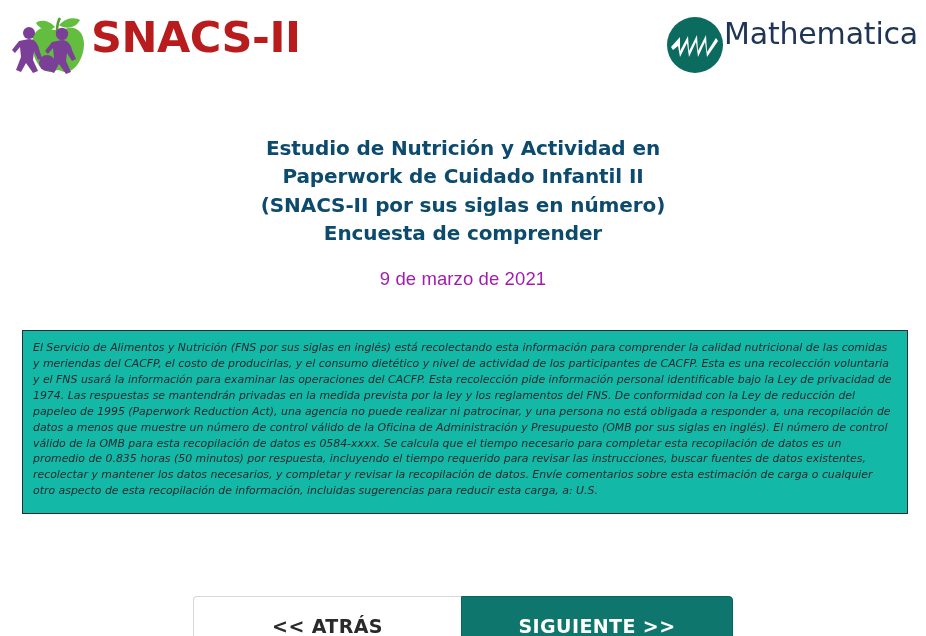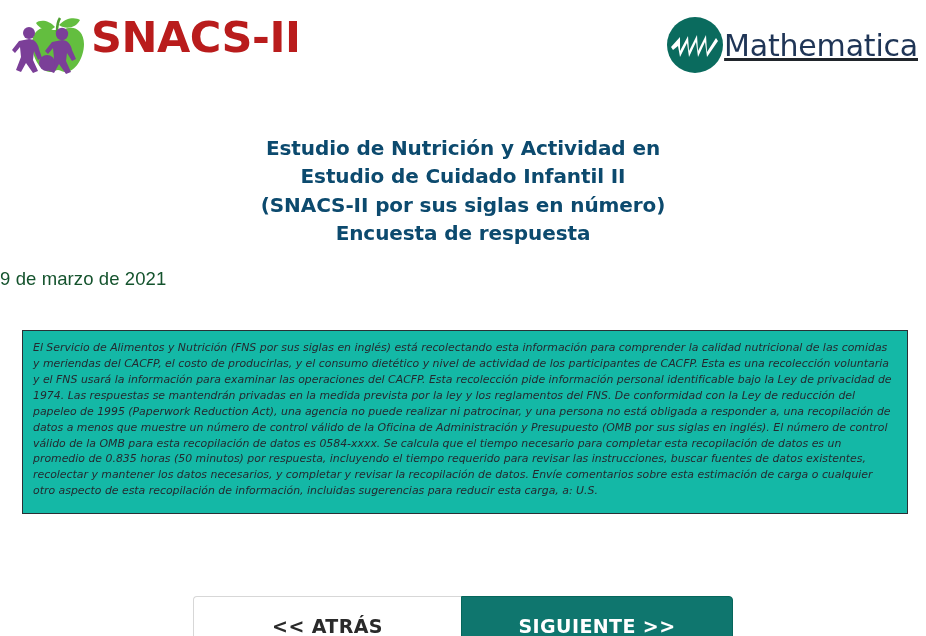--- a/index.html
+++ b/index.html
@@ -61,23 +61,21 @@
     padding: 2.5px 8px 3px 8px;
     border-radius: 9px;
     white-space: nowrap;
   }
 
   .mathematica-logo {
     position: absolute;
     right: 8px;
     top: 16px;
     display: flex;
-    align-items: center;
     gap: 0;
-    text-decoration: underline;
   }
   .math-mark {
     width: 58px;
     height: 58px;
     flex: 0 0 auto;
   }
   .math-word {
     font-family: "DejaVu Sans", sans-serif;
     font-size: 30px;
     font-weight: 500;
@@ -95,23 +93,23 @@
   .title-line {
     font-family: "DejaVu Sans", sans-serif;
     font-size: 20px;
     font-weight: bold;
     color: #0c4a6e;
     line-height: 1.42;
     letter-spacing: -0.1px;
   }
   .survey-date {
     margin-top: 20px;
-    text-align: left;
+    text-align: center;
     font-size: 18.5px;
-    color: #14532d;
+    color: #a21caf;
     letter-spacing: 0.1px;
   }
 
   
   .notice-box {
     position: absolute;
     left: 22px;
     top: 330px;
     width: 886px;
     min-height: 184px;
@@ -204,23 +202,23 @@
       <circle cx="29" cy="29" r="28" fill="#0A6B5E"></circle>
       <path d="M5 31 L14 21 L14 35 L22 20 L23 35 L31 19 L32 35 L40 19 L41 36 L50 22 L52 25 L41 41 L39 26 L32 41 L30 26 L23 41 L21 27 L14 41 L12 30 L7 34 Z" fill="#ffffff"></path>
     </svg>
     <div class="math-word">Mathematica</div>
   </div>
 
 </div>
 
 <div class="title-block">
   <div class="title-line">Estudio de Nutrición y Actividad en</div>
-  <div class="title-line">Estudio de Cuidado Infantil II</div>
+  <div class="title-line">Paperwork de Cuidado Infantil II</div>
   <div class="title-line">(SNACS-II por sus siglas en número)</div>
-  <div class="title-line">Encuesta de respuesta</div>
+  <div class="title-line">Encuesta de comprender</div>
 </div>
 
 <div class="survey-date">9 de marzo de 2021</div>
 
 <div class="notice-box">
   <p class="notice-text">El Servicio de Alimentos y Nutrición (FNS por sus siglas en inglés) está recolectando esta información para comprender la calidad nutricional de las comidas y meriendas del CACFP, el costo de producirlas, y el consumo dietético y nivel de actividad de los participantes de CACFP. Esta es una recolección voluntaria y el FNS usará la información para examinar las operaciones del CACFP. Esta recolección pide información personal identificable bajo la Ley de privacidad de 1974. Las respuestas se mantendrán privadas en la medida prevista por la ley y los reglamentos del FNS. De conformidad con la Ley de reducción del papeleo de 1995 (Paperwork Reduction Act), una agencia no puede realizar ni patrocinar, y una persona no está obligada a responder a, una recopilación de datos a menos que muestre un número de control válido de la Oficina de Administración y Presupuesto (OMB por sus siglas en inglés). El número de control válido de la OMB para esta recopilación de datos es 0584-xxxx. Se calcula que el tiempo necesario para completar esta recopilación de datos es un promedio de 0.835 horas (50 minutos) por respuesta, incluyendo el tiempo requerido para revisar las instrucciones, buscar fuentes de datos existentes, recolectar y mantener los datos necesarios, y completar y revisar la recopilación de datos. Envíe comentarios sobre esta estimación de carga o cualquier otro aspecto de esta recopilación de información, incluidas sugerencias para reducir esta carga, a: U.S.</p>
 </div>
 
 <div class="button-row">
   <button class="btn btn-back">&lt;&lt; ATRÁS</button>

